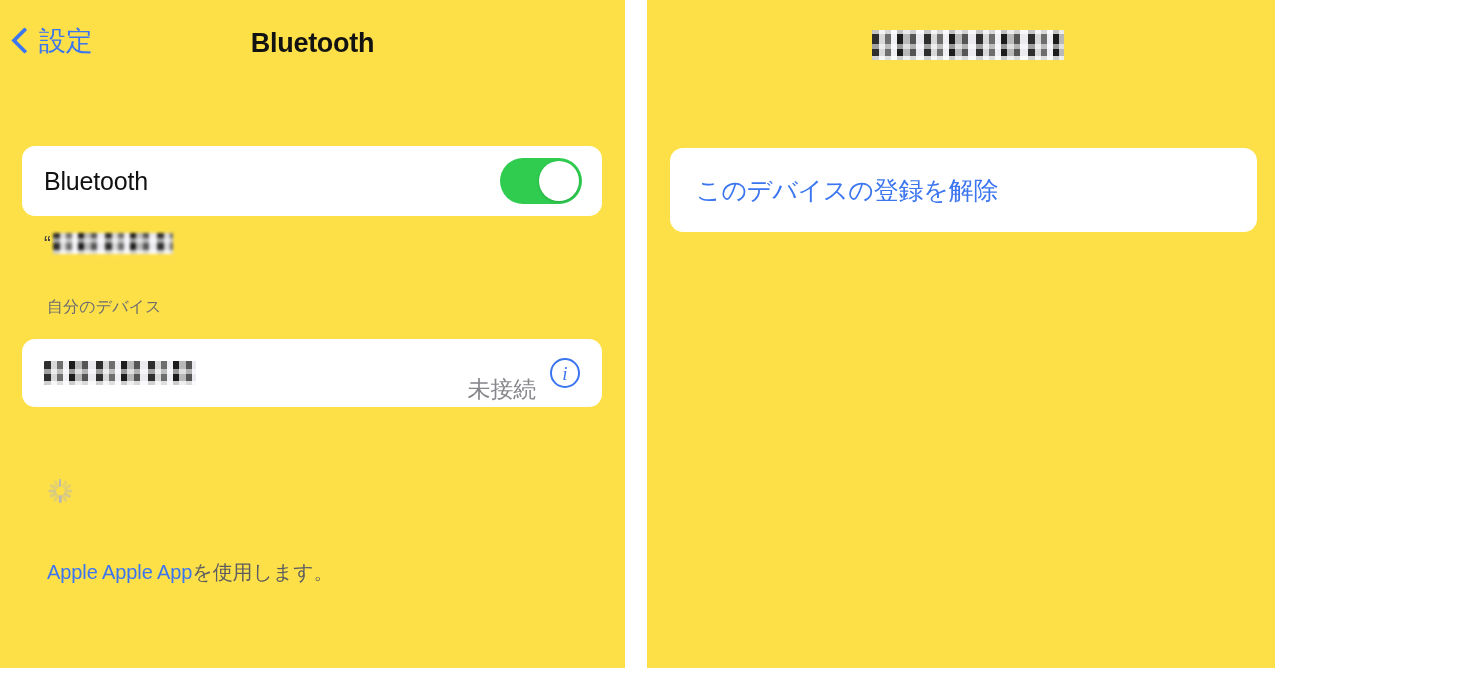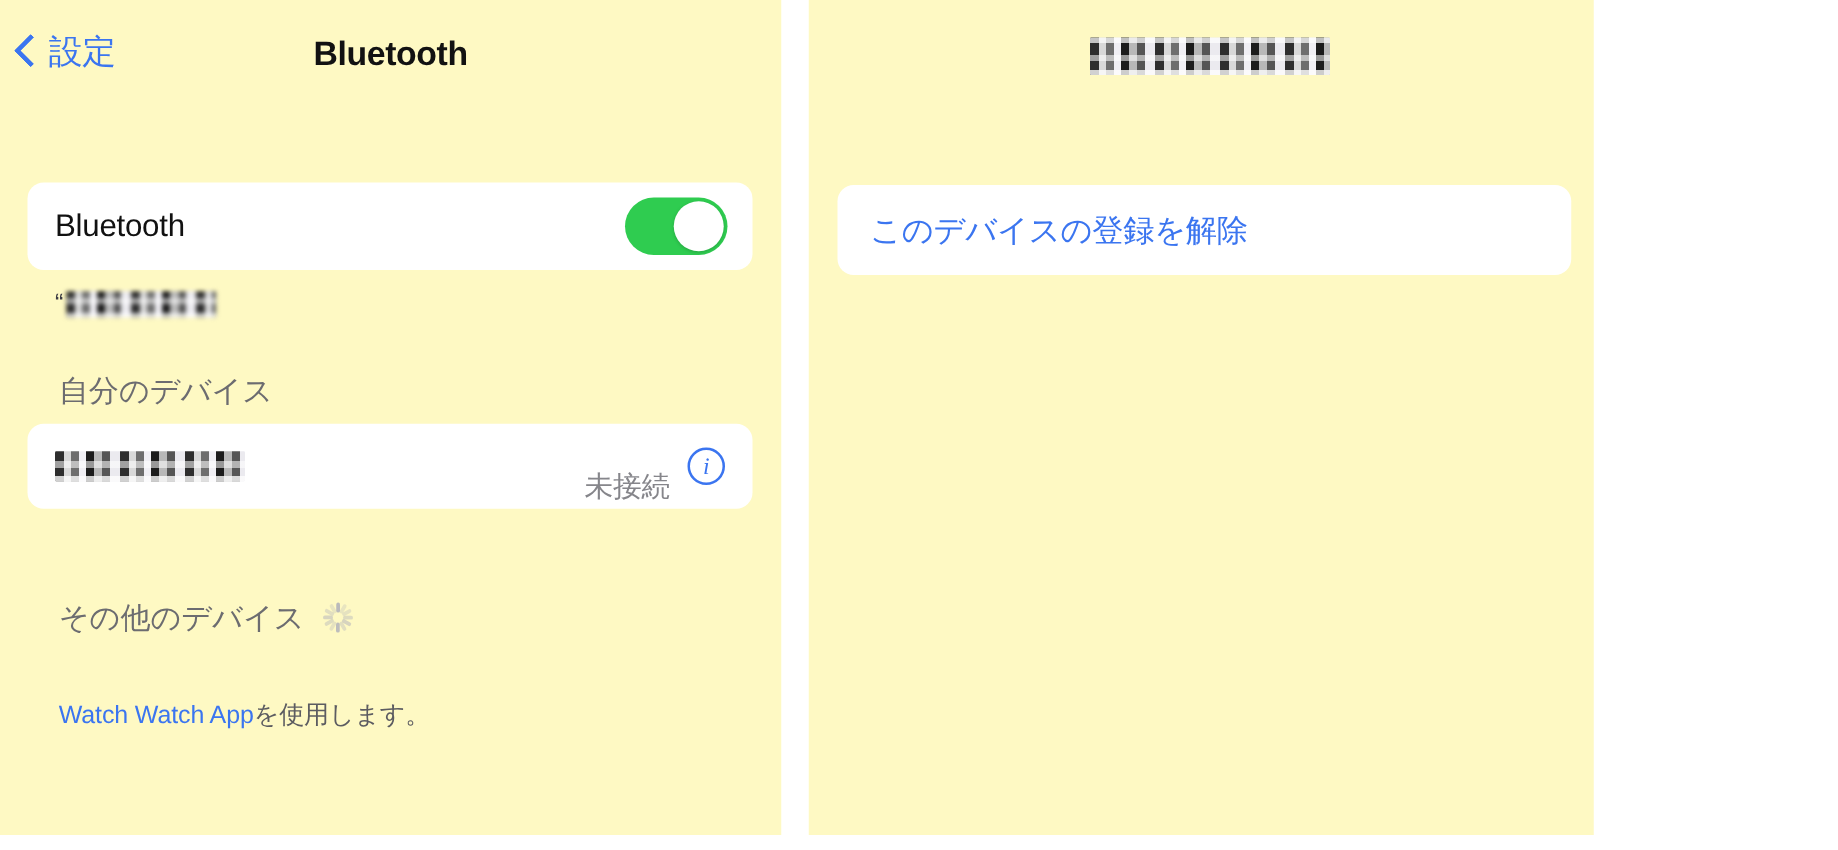--- a/index.html
+++ b/index.html
@@ -20,21 +20,21 @@
     left: 0;
     top: 0;
     width: 1470px;
     height: 680px;
     display: flex;
     align-items: flex-start;
   }
 
   
   .panel {
-    background: #fef9c3;
+    background: #fde047;
     height: 668px;
     position: relative;
     overflow: hidden;
     box-sizing: border-box;
   }
   .panel-left  { width: 625px; }
   .panel-gap   { width: 22px; height: 668px; background: #ffffff; }
   .panel-right { width: 628px; }
   .panel-tail  { flex: 1 1 auto; height: 668px; background: #ffffff; }
 
@@ -178,21 +178,21 @@
     letter-spacing: -0.1px;
     display: flex;
     align-items: center;
     gap: 2px;
     white-space: nowrap;
   }
 
   .group-header {
     position: absolute;
     left: 47px;
-    font-size: 24px;
+    font-size: 16px;
     color: #6c6c70;
     letter-spacing: 0.1px;
     display: flex;
     align-items: center;
     gap: 14px;
     white-space: nowrap;
   }
   .group-header.my-devices    { top: 297px; }
   .group-header.other-devices { top: 478px; }
 
@@ -267,21 +267,21 @@
     color: #3b75f0;
     cursor: pointer;
   }
 
   
   .unpair-card {
     position: absolute;
     left: 23px;
     top: 148px;
     width: 587px;
-    height: 72px;
+    height: 84px;
     display: flex;
     align-items: center;
     padding-left: 26px;
     box-sizing: border-box;
     cursor: pointer;
   }
   .unpair-label {
     font-size: 25px;
     color: #3b75f0;
     letter-spacing: -0.2px;
@@ -320,40 +320,39 @@
 
     <div class="card device-card">
       <span class="redacted device-row"></span>
       <span class="device-right">
         <span class="device-status">未接続</span>
         <span class="info-icon">i</span>
       </span>
     </div>
 
     <div class="group-header other-devices">
-      <span>その他のデバイス</span>
       <span class="spinner">
         <i style="transform:rotate(0deg);opacity:.95"></i>
         <i style="transform:rotate(30deg);opacity:.30"></i>
         <i style="transform:rotate(60deg);opacity:.35"></i>
         <i style="transform:rotate(90deg);opacity:.45"></i>
         <i style="transform:rotate(120deg);opacity:.55"></i>
         <i style="transform:rotate(150deg);opacity:.40"></i>
         <i style="transform:rotate(180deg);opacity:.90"></i>
         <i style="transform:rotate(210deg);opacity:.35"></i>
         <i style="transform:rotate(240deg);opacity:.45"></i>
         <i style="transform:rotate(270deg);opacity:.55"></i>
         <i style="transform:rotate(300deg);opacity:.40"></i>
         <i style="transform:rotate(330deg);opacity:.30"></i>
       </span>
     </div>
 
     <div class="helper-text">
       <br>
-      <span class="helper-link">Watch Watch App</span><span>を使用します。</span>
+      <span class="helper-link">Apple Apple App</span><span>を使用します。</span>
     </div>
 
   </div>
 
   <div class="panel-gap"></div>
 
   <div class="panel panel-right">
 
     <div class="navbar">
 

